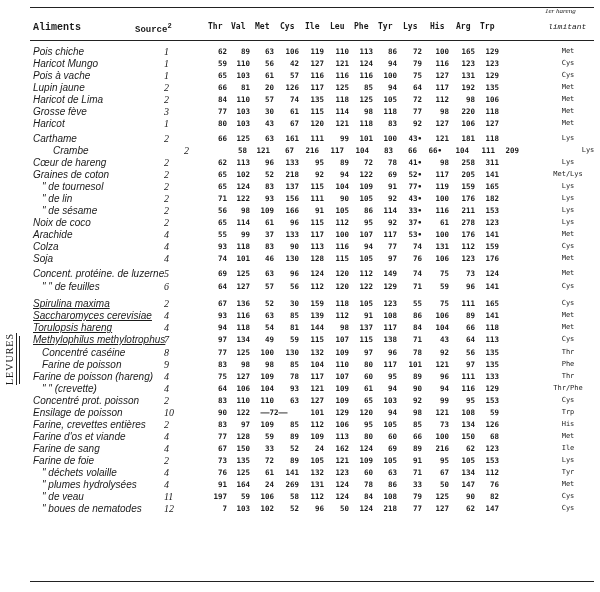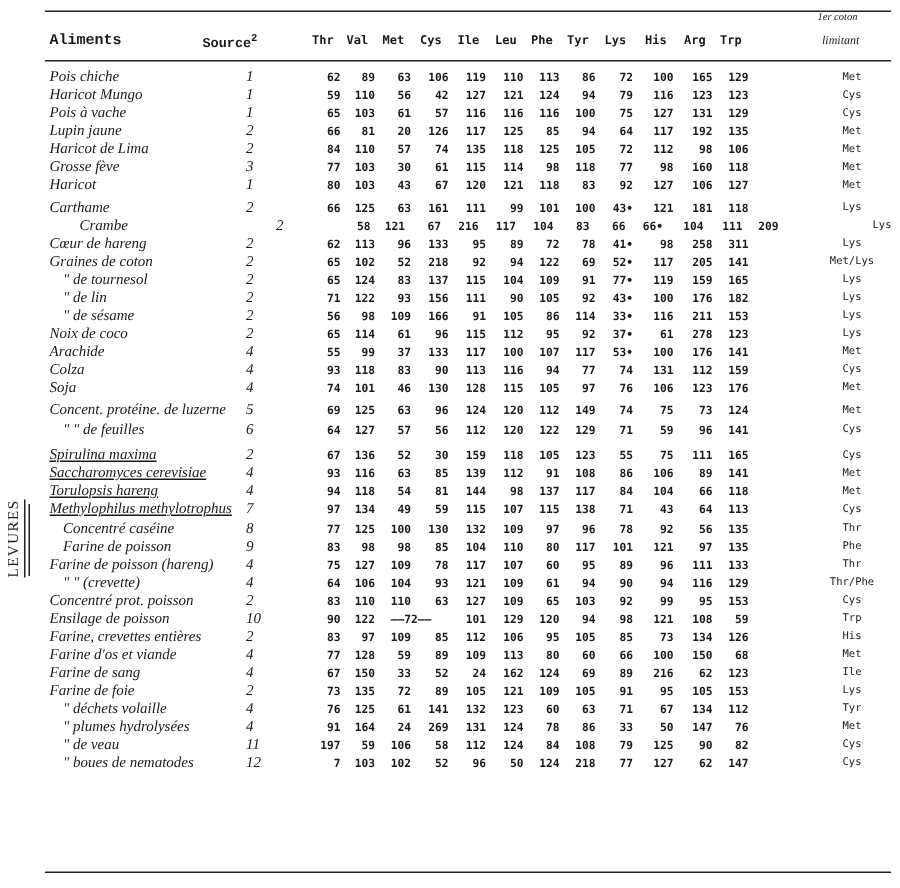--- a/index.html
+++ b/index.html
@@ -6,42 +6,42 @@
   body { width: 600px; height: 592px; position: relative; overflow: hidden; color: #1a1a1a; font-family: "DejaVu Sans Mono", monospace; }
   .rule { position: absolute; left: 30px; right: 6px; height: 0; border-top: 1.5px solid #222; }
   .rule.top { top: 7px; }
   .rule.head { top: 40px; border-top-width: 1.2px; }
   .rule.bottom { top: 581px; border-top-width: 1.2px; }
   .hdr { position: absolute; top: 22px; font-size: 8px; font-weight: bold; font-family: "DejaVu Sans Mono", monospace; }
   .hdr.aliments { left: 33px; font-size: 10px; font-family: "Liberation Mono", monospace; }
   .hdr.source { left: 135px; font-size: 9px; font-family: "Liberation Mono", monospace; }
   .hdr.source sup { font-size: 7px; }
   .hdr.limit-top { top: 7px; left: 545px; font-family: "Liberation Serif", serif; font-style: italic; font-weight: normal; font-size: 7px; }
-  .hdr.limit { left: 548px; font-family: Liberation Serif, serif; font-style: italic; font-weight: normal; font-size: 8px; text-align: center; }
+  .hdr.limit { left: 548px; font-family: Liberation Mono, monospace; font-style: italic; font-weight: normal; font-size: 8px; text-align: center; }
   .row { position: absolute; left: 0; width: 600px; height: 12px; }
-  .name { position: absolute; left: 33px; font-family: Liberation Serif, serif; font-style: italic; font-size: 10px; white-space: nowrap; top: 0; }
+  .name { position: absolute; left: 33px; font-family: Liberation Sans, sans-serif; font-style: italic; font-size: 10px; white-space: nowrap; top: 0; }
   .name.indent { left: 42px; }
   .name.under { text-decoration: underline; }
   .src { position: absolute; top: 0; font-family: "Liberation Serif", serif; font-style: italic; font-size: 10px; }
   .val { position: absolute; top: 1px; width: 22px; text-align: right; font-size: 7.5px; font-weight: bold; font-family: "DejaVu Sans Mono", monospace; }
   .lim { position: absolute; top: 1px; left: 548px; width: 40px; text-align: center; font-size: 7px; font-family: "DejaVu Sans Mono", monospace; }
   .levures { position: absolute; left: 4px; top: 333px; font-family: "Liberation Serif", serif; font-size: 10px; writing-mode: vertical-rl; transform: rotate(180deg); letter-spacing: 1px; border-left: 1px solid #222; padding-left: 1px; }
   .bracket { position: absolute; left: 19px; top: 336px; width: 4px; height: 48px; border-left: 1px solid #222; }
 </style>
 </head>
 <body>
 
 <div class="rule top"></div>
 <div class="rule head"></div>
 <div class="rule bottom"></div>
 
 <div>
   <span class="hdr aliments">Aliments</span>
   <span class="hdr source"><span>Source</span><sup>2</sup></span>
-  <span class="hdr limit-top">1er coton</span>
+  <span class="hdr limit-top">1er hareng</span>
   <span class="hdr limit">limitant</span>
   <div id="aa-headers">
       <span class="hdr" style="left: 208px;">Thr</span>
       <span class="hdr" style="left: 231px;">Val</span>
       <span class="hdr" style="left: 255px;">Met</span>
       <span class="hdr" style="left: 280px;">Cys</span>
       <span class="hdr" style="left: 305px;">Ile</span>
       <span class="hdr" style="left: 330px;">Leu</span>
       <span class="hdr" style="left: 354px;">Phe</span>
       <span class="hdr" style="left: 378px;">Tyr</span>
@@ -147,21 +147,21 @@
       <span class="val" style="left: 205px;">77</span>
       <span class="val" style="left: 228px;">103</span>
       <span class="val" style="left: 252px;">30</span>
       <span class="val" style="left: 277px;">61</span>
       <span class="val" style="left: 302px;">115</span>
       <span class="val" style="left: 327px;">114</span>
       <span class="val" style="left: 351px;">98</span>
       <span class="val" style="left: 375px;">118</span>
       <span class="val" style="left: 400px;">77</span>
       <span class="val" style="left: 427px;">98</span>
-      <span class="val" style="left: 453px;">160</span>
+      <span class="val" style="left: 453px;">220</span>
       <span class="val" style="left: 477px;">118</span>
       <span class="lim">Met</span>
     </div>
     <div class="row" style="top: 118px;">
       <span class="name">Haricot</span>
       <span class="src" style="left: 164px;">1</span>
       <span class="val" style="left: 205px;">80</span>
       <span class="val" style="left: 228px;">103</span>
       <span class="val" style="left: 252px;">43</span>
       <span class="val" style="left: 277px;">67</span>

